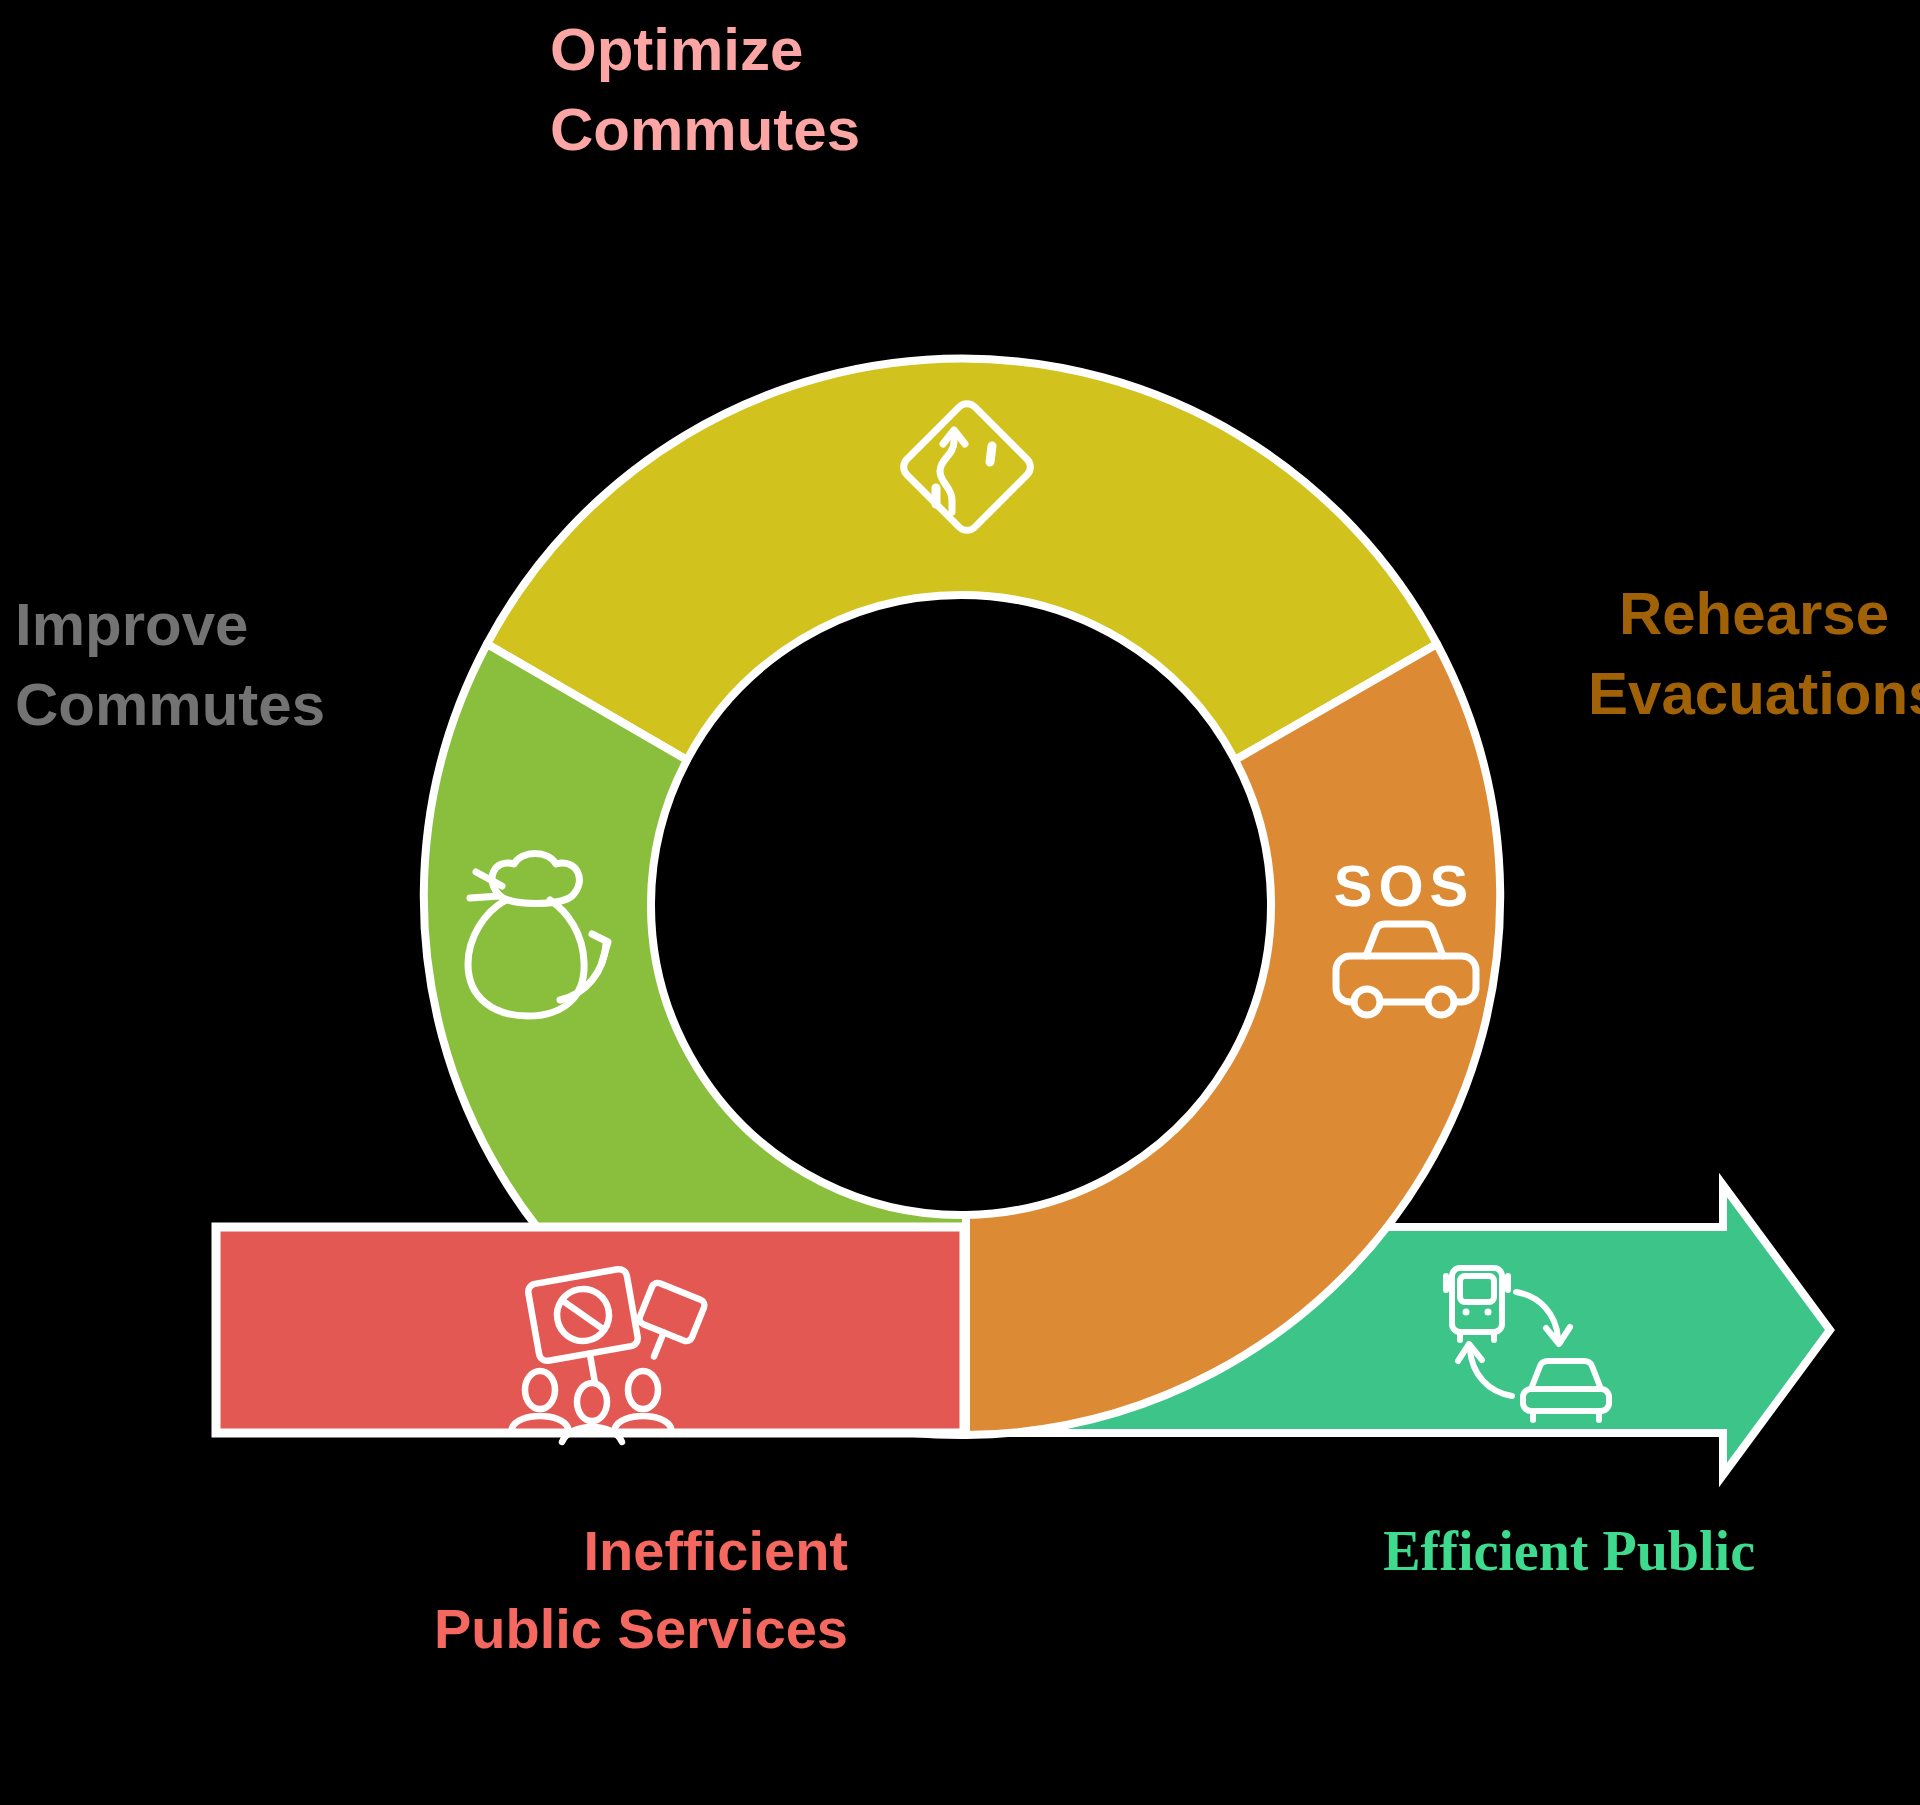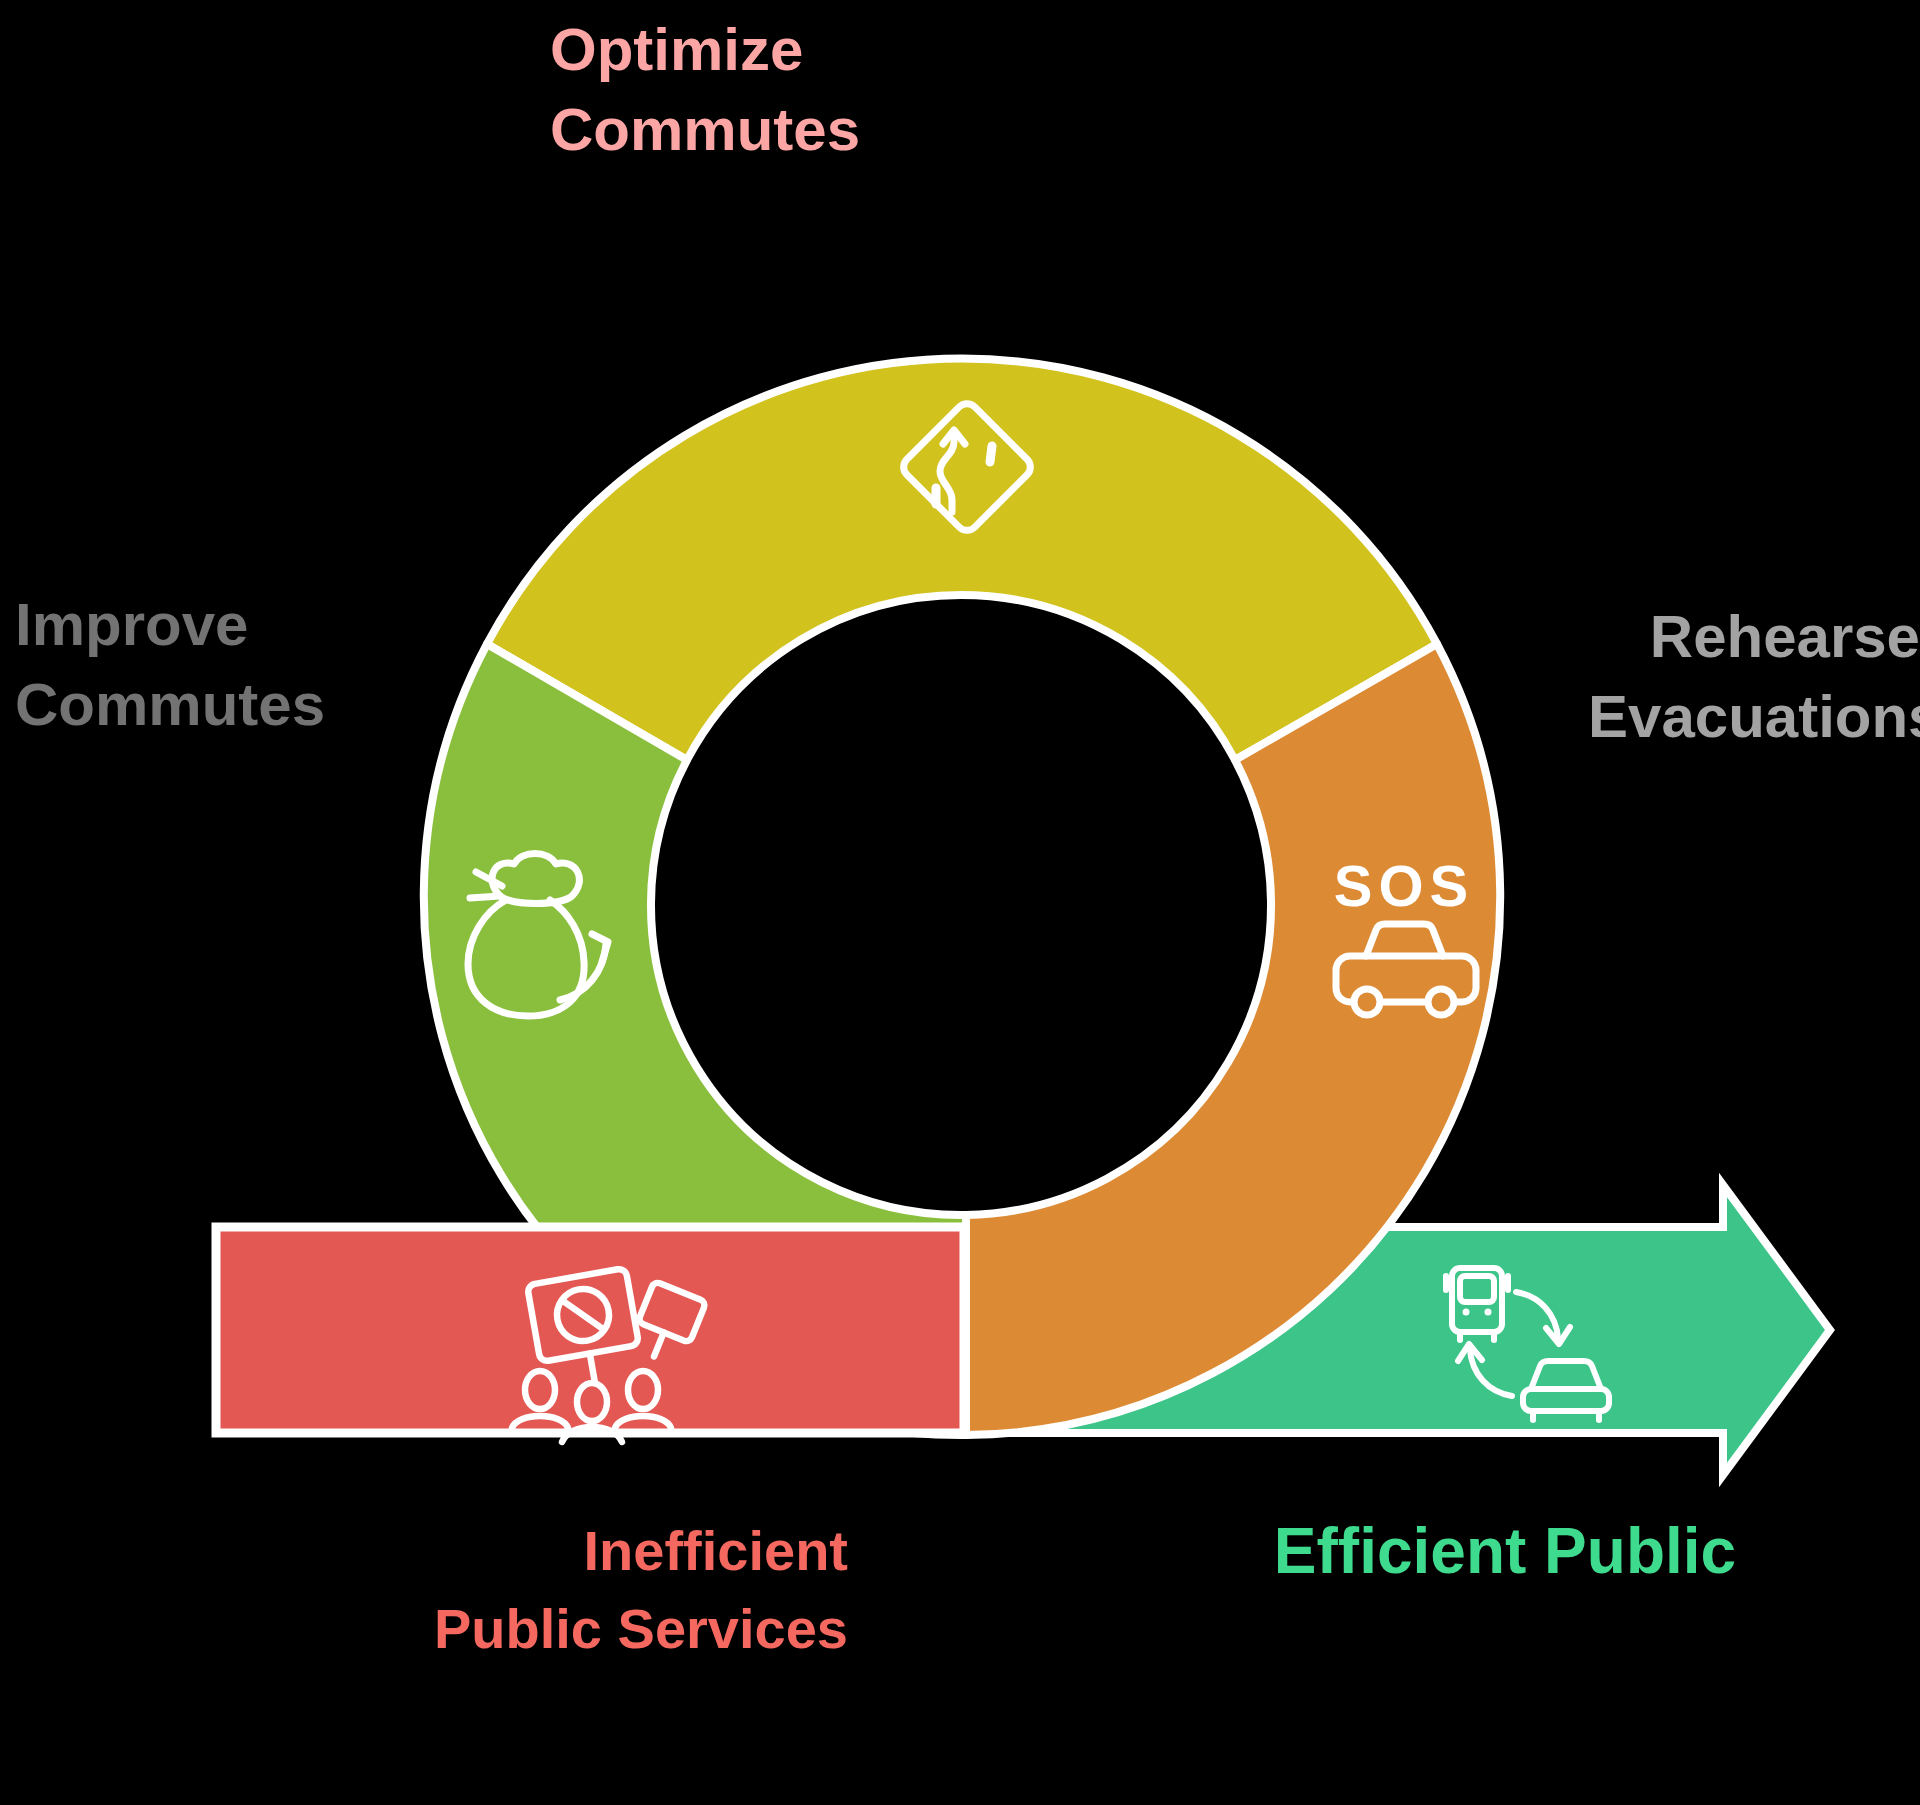--- a/index.html
+++ b/index.html
@@ -3,23 +3,23 @@
 <meta charset="utf-8">
 <style>
   html,body{margin:0;padding:0;background:#000;}
   #stage{position:relative;width:1920px;height:1805px;background:#000;overflow:hidden;
          font-family:"Liberation Sans",sans-serif;}
   #diagram-svg{position:absolute;left:0;top:0;}
   .label{position:absolute;font-weight:700;}
   .label .l{display:block;white-space:nowrap;}
   #lbl-optimize{left:550px;top:10px;width:500px;text-align:left;color:#fca5a5;font-size:60px;line-height:80px;}
   #lbl-improve{left:15px;top:585px;width:340px;text-align:left;color:#737373;font-size:60px;line-height:80px;}
-  #lbl-rehearse{left:1588px;top:597px;width:332px;text-align:right;color:#a3a3a3;font-size:60px;line-height:80px;}
+  #lbl-rehearse{left:1588px;top:574px;width:332px;text-align:center;color:#a16207;font-size:60px;line-height:80px;}
   #lbl-inefficient{left:348px;top:1512px;width:500px;text-align:right;color:#f4685f;font-size:56px;line-height:78px;}
-  #lbl-efficient{left:1255px;top:1512px;width:500px;text-align:center;color:#3eda8e;font-size:64px;line-height:78px;}
+  #lbl-efficient{left:1255px;top:1512px;width:500px;text-align:right;color:#3eda8e;font-size:56px;line-height:78px;font-family:Liberation Serif, serif;}
   .icon-stroke{fill:none;stroke:#fff;stroke-linecap:round;stroke-linejoin:round;}
 </style>
 </head>
 <body>
 
 <div id="stage">
 
   <svg id="diagram-svg" width="1920" height="1805" viewBox="0 0 1920 1805">
 
     <path d="M 960 1227 L 1723 1227 L 1723 1185 L 1830 1330 L 1723 1475 L 1723 1433 L 960 1433 Z" stroke="#ffffff" stroke-width="8" fill="#3cc489"></path>

